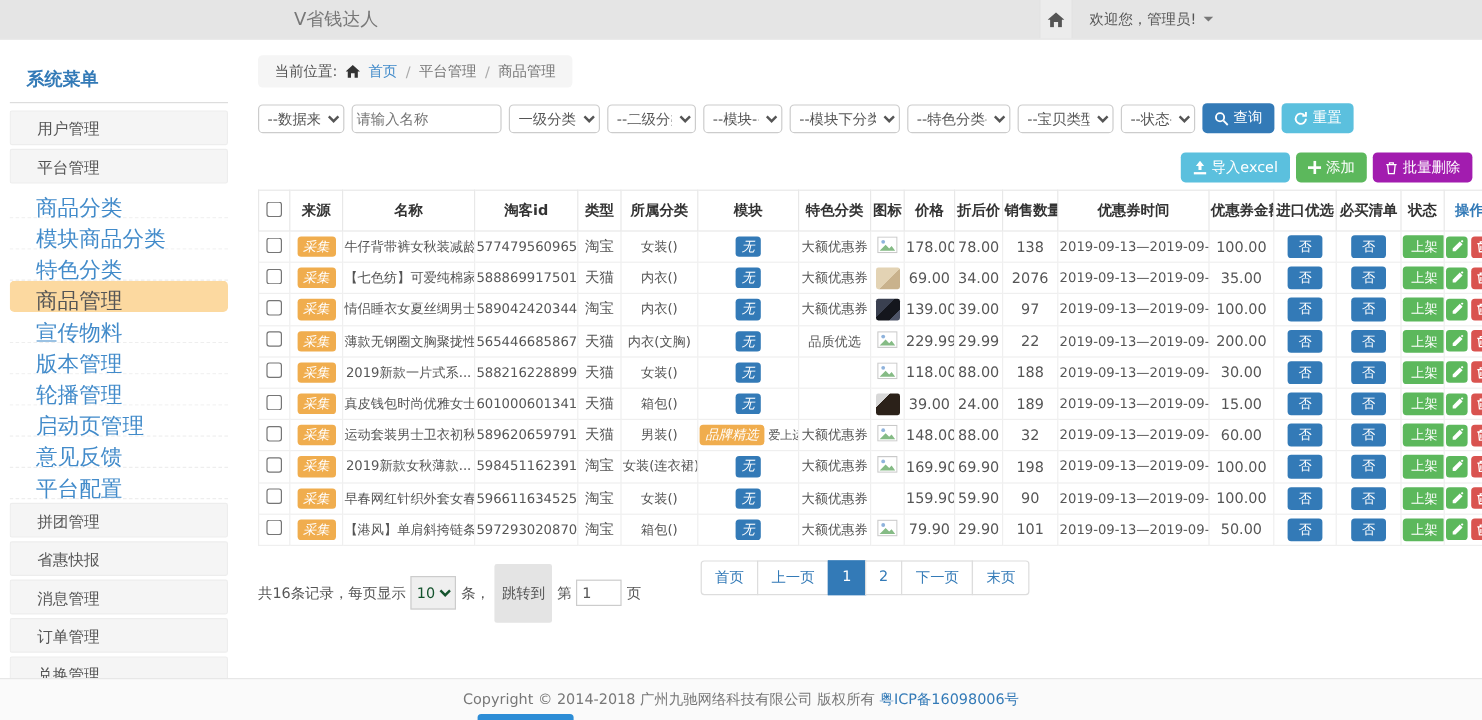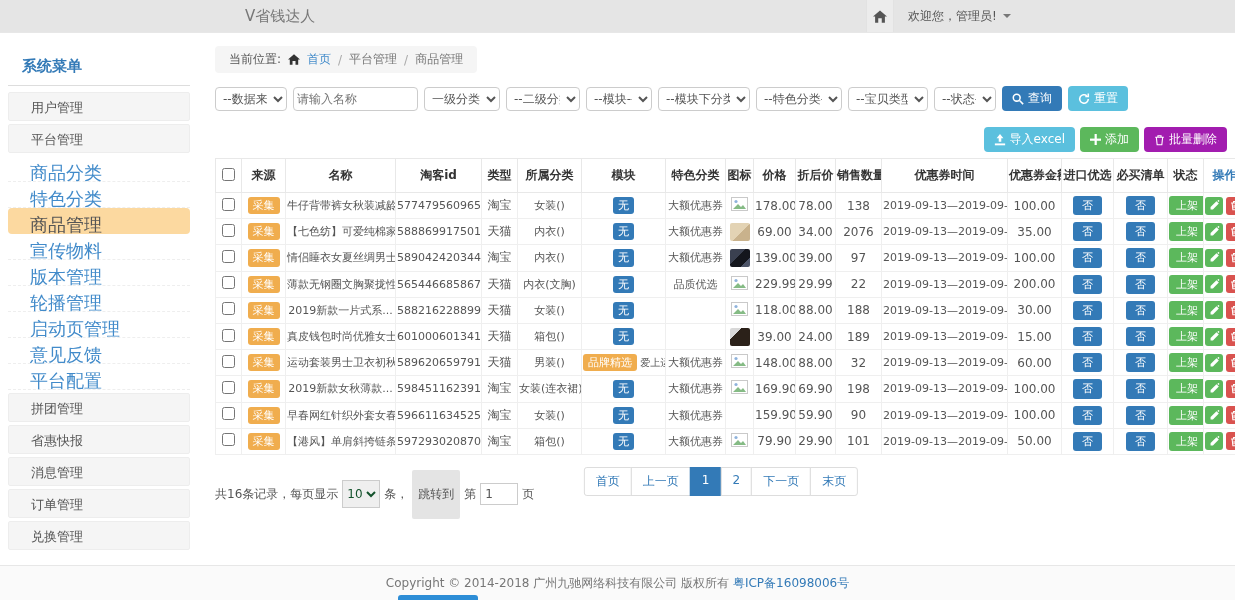--- a/index.html
+++ b/index.html
@@ -43,21 +43,21 @@
   .btn-batchdel { background:#a21caf; }
 
   
   table { margin-top:6px; width:1012px; border-collapse:collapse; table-layout:fixed; }
   th { font-size:12px; color:#333; font-weight:bold; padding:8px 1px; border:1px solid #e8e8e8; text-align:center; white-space:nowrap; overflow:hidden; background:#fff; }
   th.op-col { color:#337ab7; }
   td { font-size:12px; color:#555; padding:3px 1px; border:1px solid #efefef; text-align:center; white-space:nowrap; overflow:hidden; height:26px; vertical-align:middle; }
   .cell-sm { font-size:11px; }
   .cell-module { font-size:10px; }
   input[type="checkbox"] { width:13px; height:13px; cursor:pointer; }
-  .badge { display:inline-block; color:#fff; font-size:11px; padding:2px 5px; border-radius:3px; line-height:1.2; }
+  .badge { display:inline-block; color:#fff; font-size:11px; padding:2px 5px; border-radius:3px; line-height:1.2;font-style:italic; }
   .badge-orange { background:#f0ad4e; }
   .badge-blue { background:#337ab7; }
   .pill { display:inline-block; color:#fff; font-size:11px; padding:3px 9px; border-radius:3px; cursor:pointer; line-height:1.2; }
   .pill-no { background:#337ab7; }
   .pill-on { background:#5cb85c; padding:3px 7px; }
   .opbtn { display:inline-flex; align-items:center; justify-content:center; width:18px; height:18px; border-radius:3px; cursor:pointer; vertical-align:middle; }
   .op-edit { background:#5cb85c; margin-right:3px; }
   .op-del { background:#d9534f; }
   .thumb { display:inline-block; width:20px; height:18px; border-radius:2px; vertical-align:middle; }
   .thumb-beige { background:linear-gradient(135deg,#e3d3b4 0 55%,#c9b28c 55%); }
@@ -100,20 +100,21 @@
       </div>
     </div>
   </div>
 
   <div id="sidebar">
     <div class="sb-title">系统菜单</div>
     <div id="sidebar-menu">
         <div class="sb-main">用户管理</div>
         <div class="sb-main">平台管理</div>
         <div class="sb-sub">商品分类</div>
+        <div class="sb-sub">模块商品分类</div>
         <div class="sb-sub">特色分类</div>
         <div class="sb-sub active">商品管理</div>
         <div class="sb-sub">宣传物料</div>
         <div class="sb-sub">版本管理</div>
         <div class="sb-sub">轮播管理</div>
         <div class="sb-sub">启动页管理</div>
         <div class="sb-sub">意见反馈</div>
         <div class="sb-sub">平台配置</div>
         <div class="sb-main">拼团管理</div>
         <div class="sb-main">省惠快报</div>

